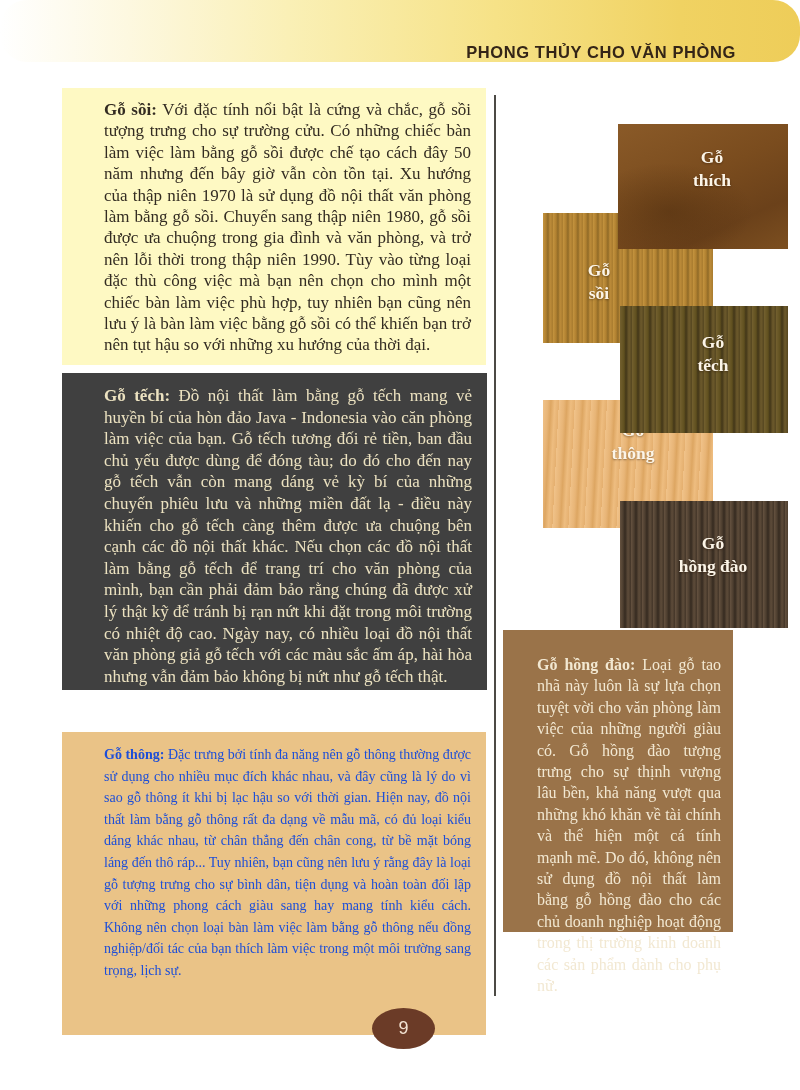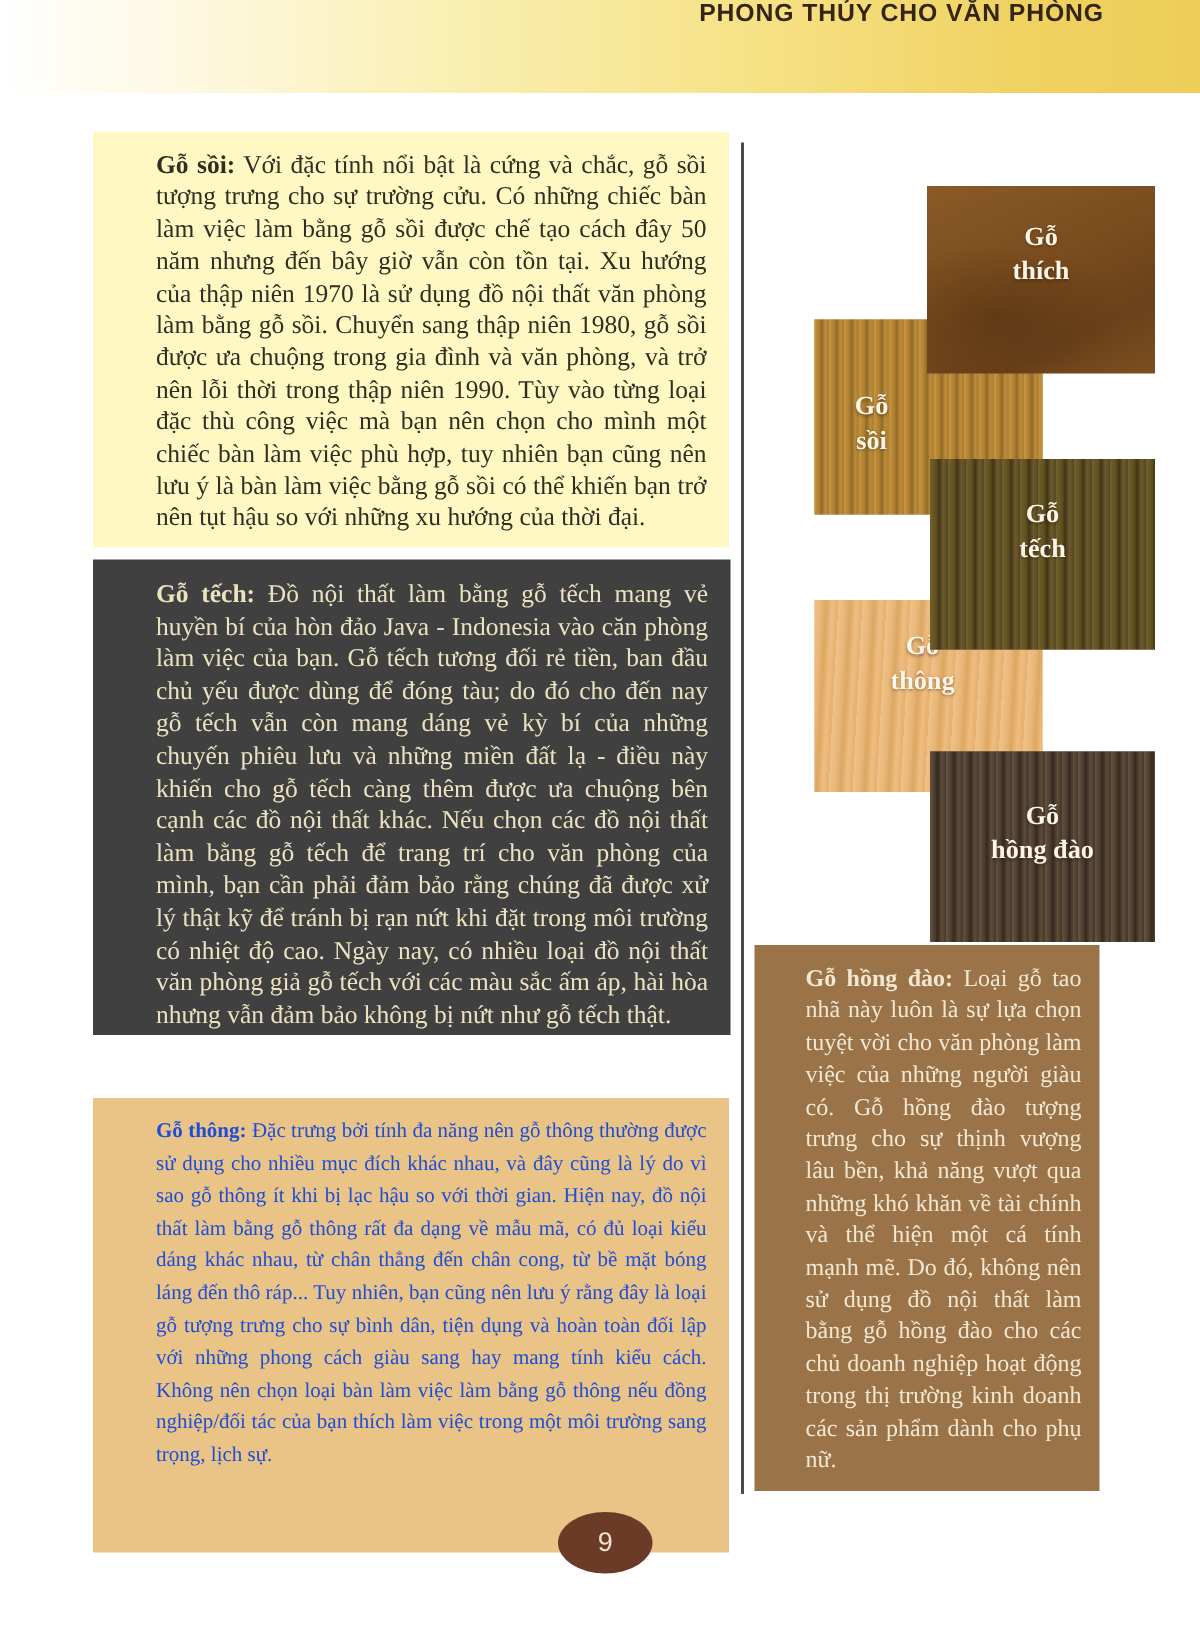--- a/index.html
+++ b/index.html
@@ -7,21 +7,21 @@
     width:800px;height:1090px;background:#ffffff;position:relative;
     font-family:"Liberation Serif","DejaVu Serif",serif;
     -webkit-font-smoothing:antialiased;
   }
   .page{position:absolute;inset:0;overflow:hidden;}
 
   
   .topbar{
     position:absolute;left:0;top:0;width:800px;height:62px;
     background:linear-gradient(90deg,#ffffff 0%,#fdf8e0 16%,#faf0b6 36%,#f6e287 62%,#f0d262 85%,#eecd59 100%);
-    display:flex;align-items:flex-start;justify-content:flex-end;
+    display:flex;align-items:flex-end;justify-content:flex-end;border-radius:27px;
   }
   .topbar .title{
     font-family:"Liberation Sans","DejaVu Sans",sans-serif;
     font-size:16.5px;font-weight:700;letter-spacing:.6px;color:#342517;
     padding-right:64px;
   }
 
   
   .divider-v{position:absolute;left:494px;top:95px;width:2px;height:901px;background:#4c4a45;}
 
@@ -41,29 +41,29 @@
     left:62px;top:373px;width:425px;height:317px;background:#404040;
     padding:12px 15px 0 42px;font-size:17px;line-height:21.6px;color:#ece2c0;
   }
   .tb-tech .chk{left:15px;top:17px;border-color:#ece2c0;}
   .tb-thong{
     left:62px;top:697px;width:424px;height:303px;background:#eac387;
     padding:12px 15px 0 42px;font-size:14px;line-height:21.6px;color:#1d4ed8;margin-top:35px;
   }
   .tb-thong .chk{left:15px;top:17px;border-color:#4a3b29;}
   .tb-hongdao{
-    left:503px;top:630px;width:230px;height:364px;background:#9a7349;
-    padding:12px 12px 0 34px;font-size:16px;line-height:21.4px;color:#f2e8d2;
+    left:503px;top:630px;width:230px;height:302px;background:#9a7349;
+    padding:24px 12px 0 34px;font-size:16px;line-height:21.4px;color:#f2e8d2;
   }
   .tb-hongdao .chk{left:11px;top:16px;width:9px;height:9px;border-color:#f2e8d2;}
   .tb b{font-weight:700;}
 
   
   .swatch{
-    position:absolute;display:flex;align-items:center;justify-content:center;
+    position:absolute;display:flex;align-items:center;justify-content:center;padding-left:18px;
   }
   .swatch .lbl{
     color:#fcf5e8;font-weight:700;font-size:17.5px;line-height:1.3;
     text-align:center;white-space:pre-line;text-shadow:0 1px 2px rgba(40,20,0,.45);
   }
   .sw-thich{
     left:578px;top:108px;width:152px;height:125px;z-index:3;
     background:
       radial-gradient(120px 70px at 30% 70%,rgba(60,32,8,.35),rgba(0,0,0,0) 70%),
       linear-gradient(155deg,#8a5a28 0%,#7a4c1e 45%,#6b411a 75%,#7c4f20 100%);

